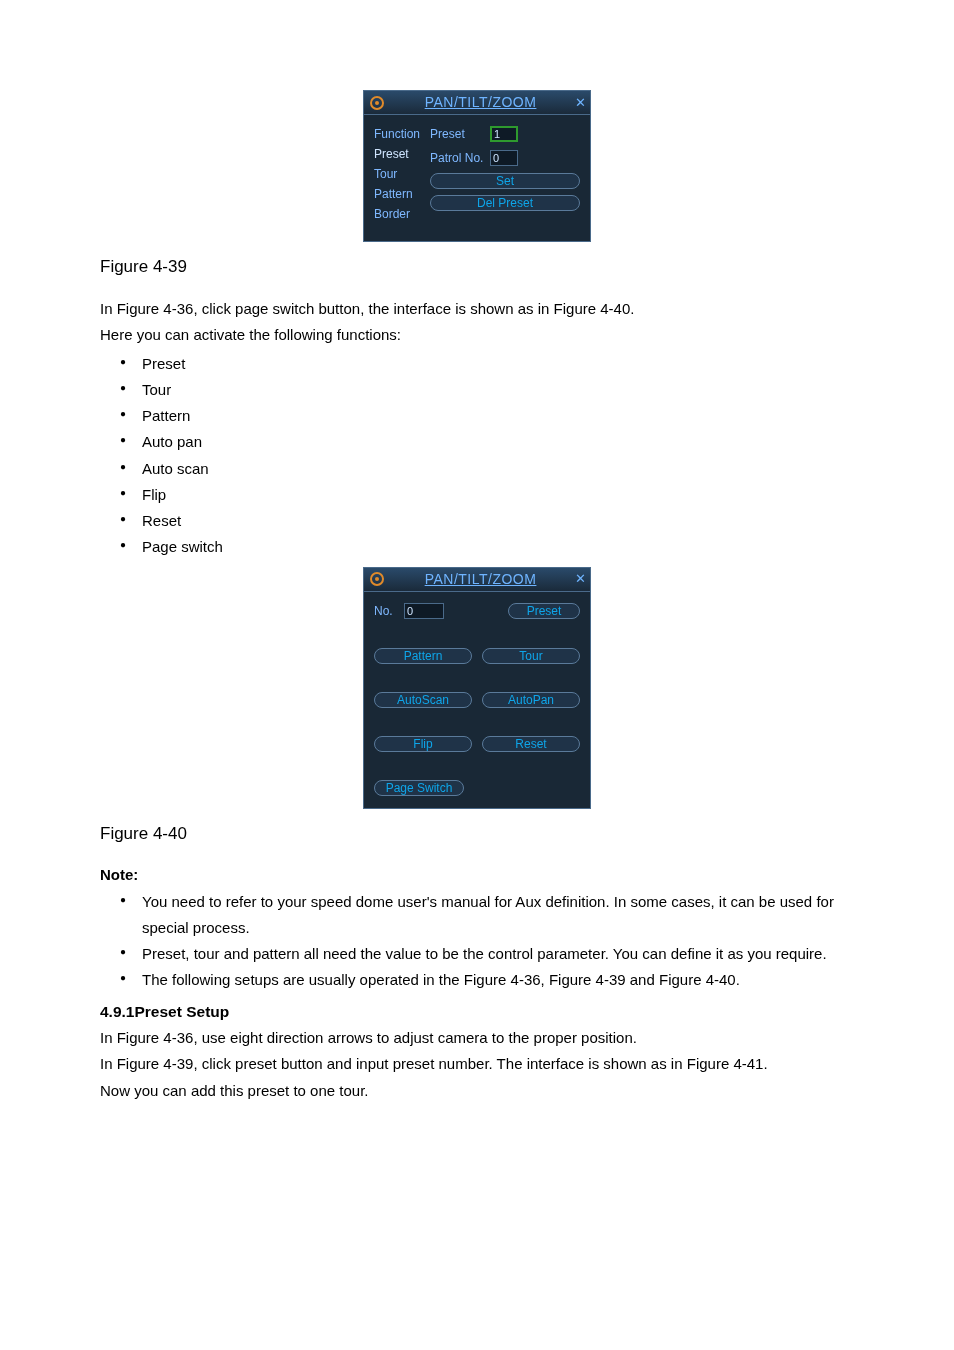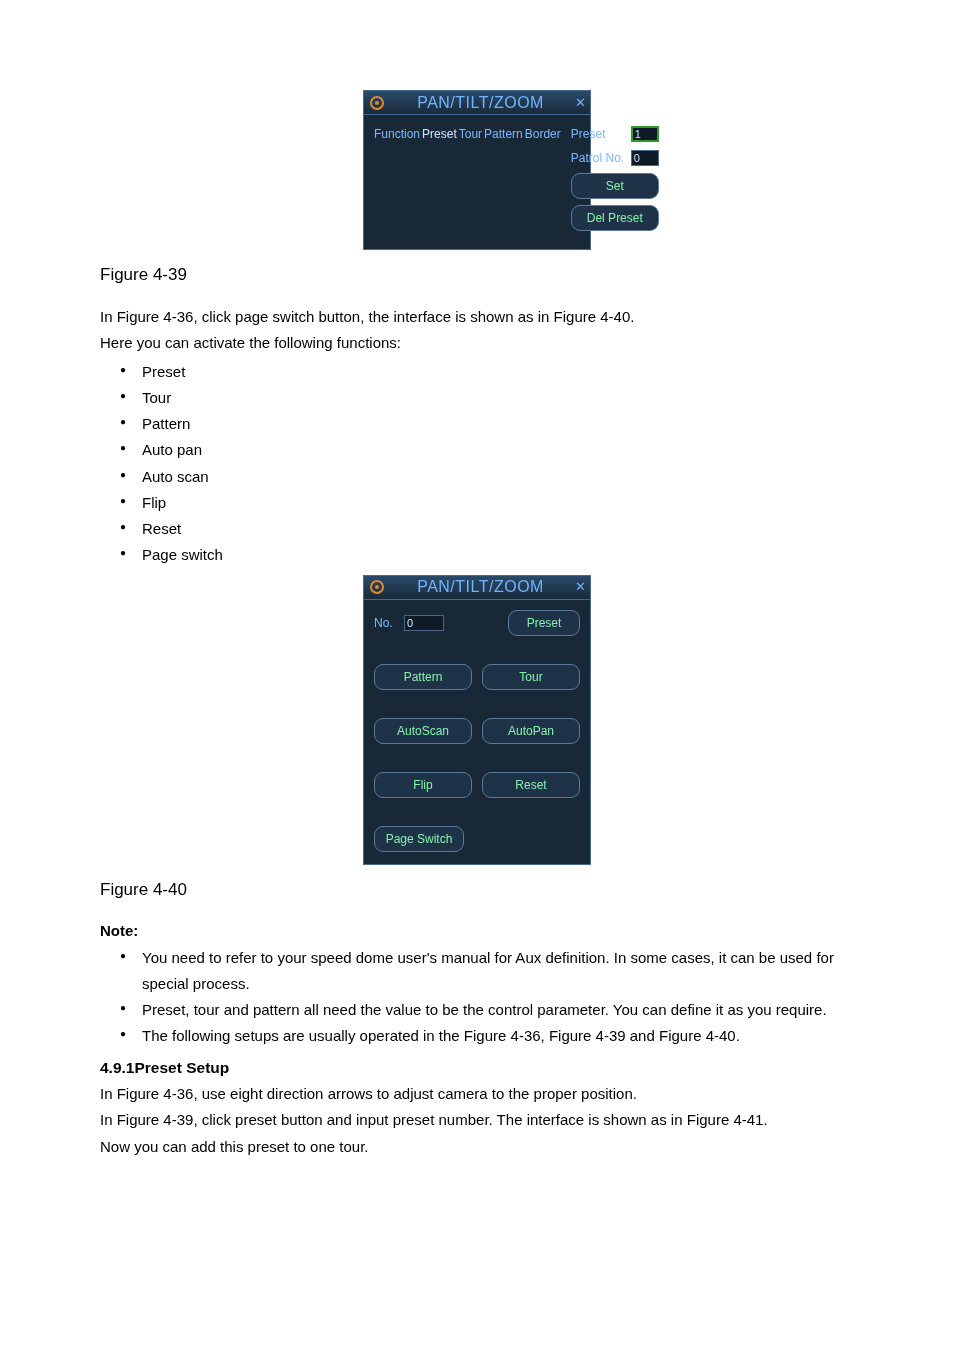--- a/index.html
+++ b/index.html
@@ -35,39 +35,40 @@
     }
     .panel-icon {
       width: 18px;
       height: 18px;
       display: inline-flex;
       align-items: center;
       justify-content: center;
     }
     .panel-title-text {
       color: #6fb4ff;
-      font-size: 16px;
+      font-size: 14px;
       letter-spacing: 0.5px;
+      text-decoration: underline;
     }
     .panel-close {
       color: #6fb4ff;
       font-size: 13px;
       cursor: pointer;
     }
     .panel-body {
       padding: 10px 10px 18px 10px;
       display: flex;
       gap: 10px;
       font-size: 12px;
       color: #b8d4f0;
       background: #192836;
     }
     .func-list {
       display: flex;
-      flex-direction: row;
+      flex-direction: column;
       gap: 2px;
     }
     .func-list .item { color: #7fb8ff; }
     .func-list .item.sel { color: #cfe5ff; }
     .func-right {
       display: flex;
       flex-direction: column;
       gap: 6px;
       flex: 1;
     }
@@ -84,23 +85,23 @@
       width: 28px;
       height: 16px;
       font-size: 11px;
       padding: 0 2px;
     }
     .num-input.green-border { border: 2px solid #2e9a2e; }
     .dbtn {
       background: #1f3348;
       border: 1px solid #5a7a9a;
       border-radius: 9px;
-      color: #86efac;
+      color: #0ea5e9;
       font-size: 12px;
-      height: 26px;
+      height: 16px;
       display: inline-flex;
       align-items: center;
       justify-content: center;
       cursor: pointer;
       padding: 0 10px;
       min-width: 70px;
     }
     .dbtn.wide { width: 72px; }
     .figure-caption {
       text-align: left;

